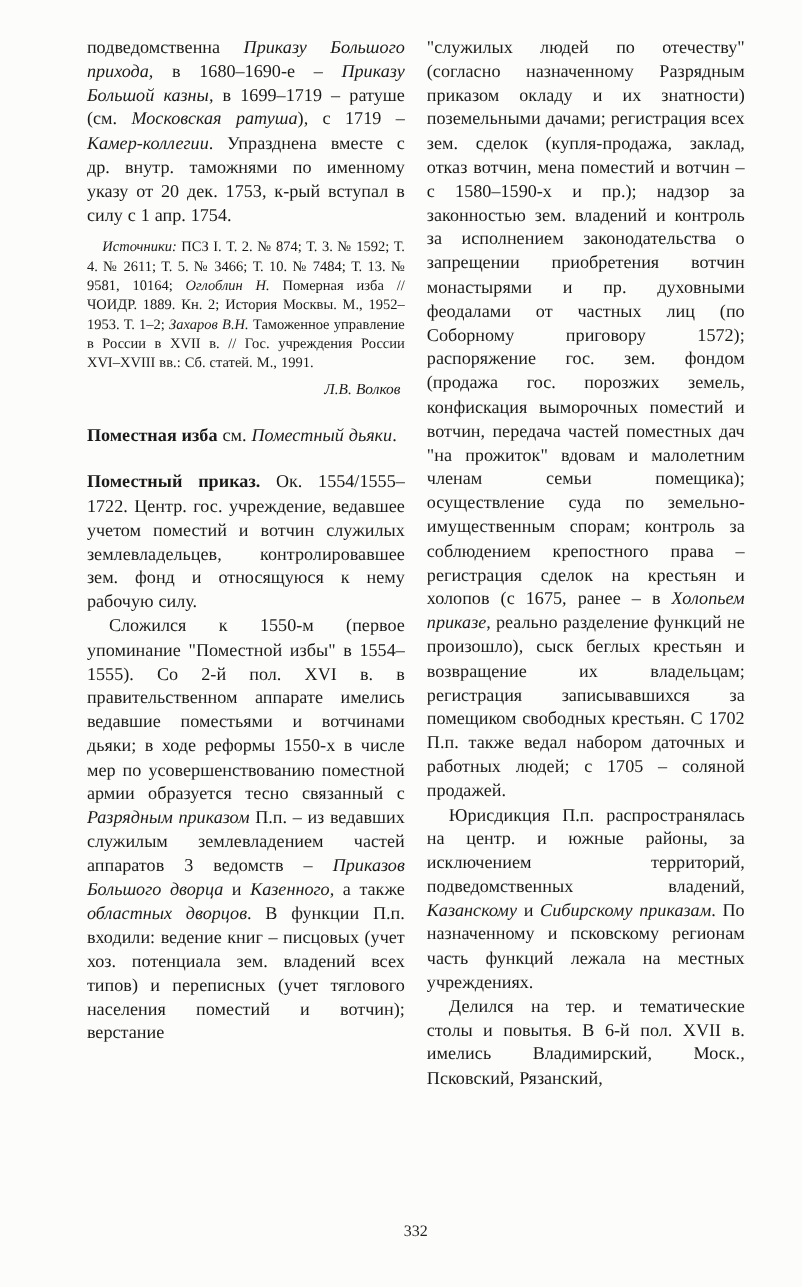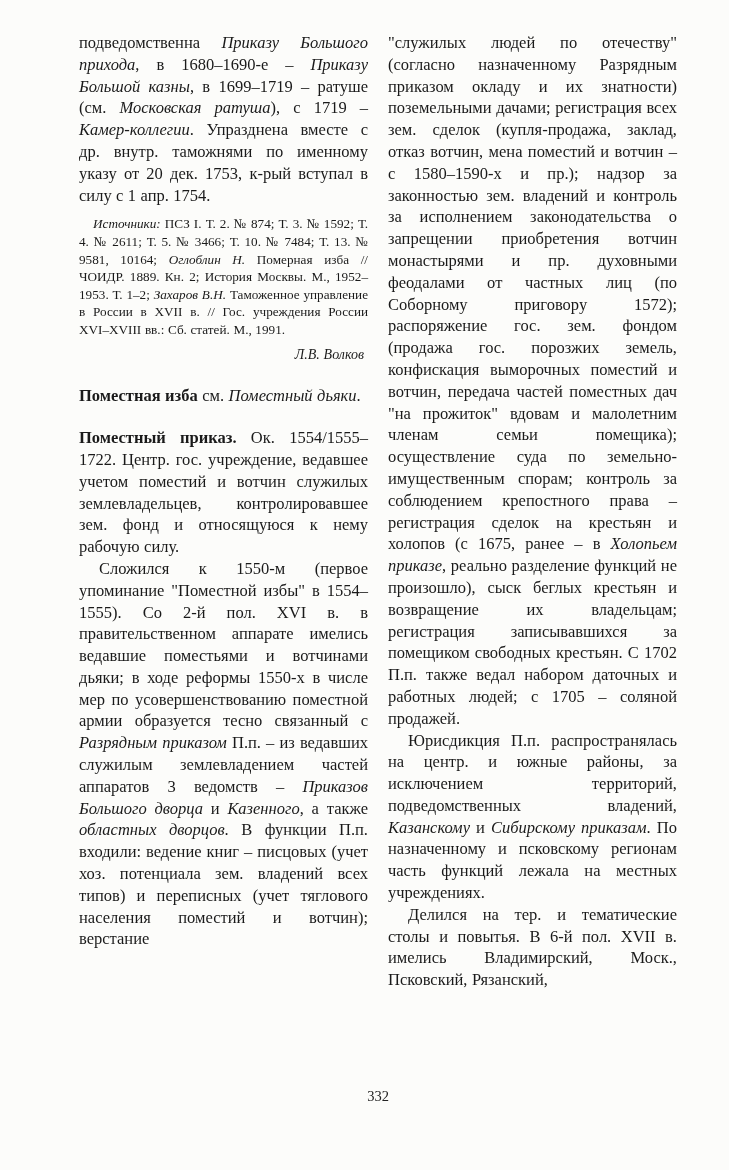--- a/index.html
+++ b/index.html
@@ -46,21 +46,21 @@
     font-size: 14px;
     font-style: italic;
     text-align: right;
     padding-right: 4px;
   }
   .it { font-style: italic; }
   .bd { font-weight: bold; }
   .page-number {
     position: absolute;
     left: 79px;
-    top: 1088px;
+    top: 1112px;
     width: 598px;
     text-align: center;
     font-size: 14.5px;
     color: #222;
   }
 </style>
 </head>
 <body>
 
 <div class="page">

